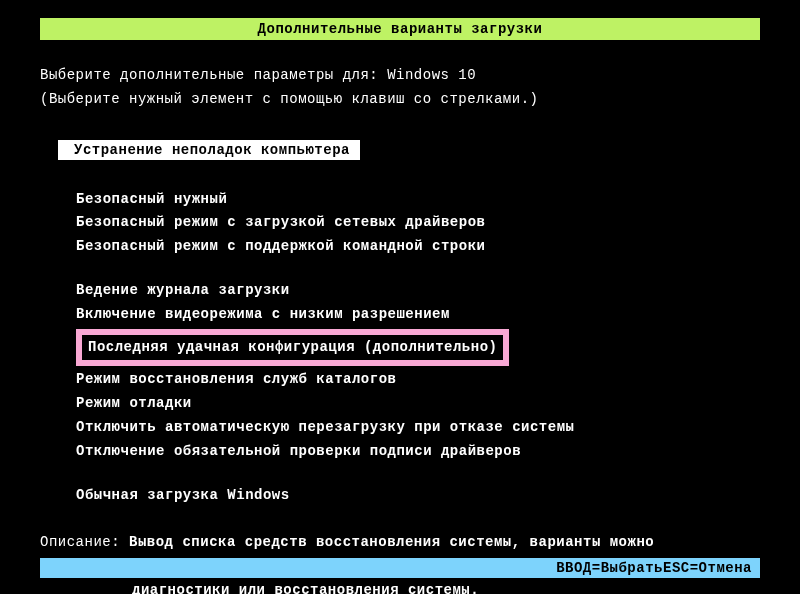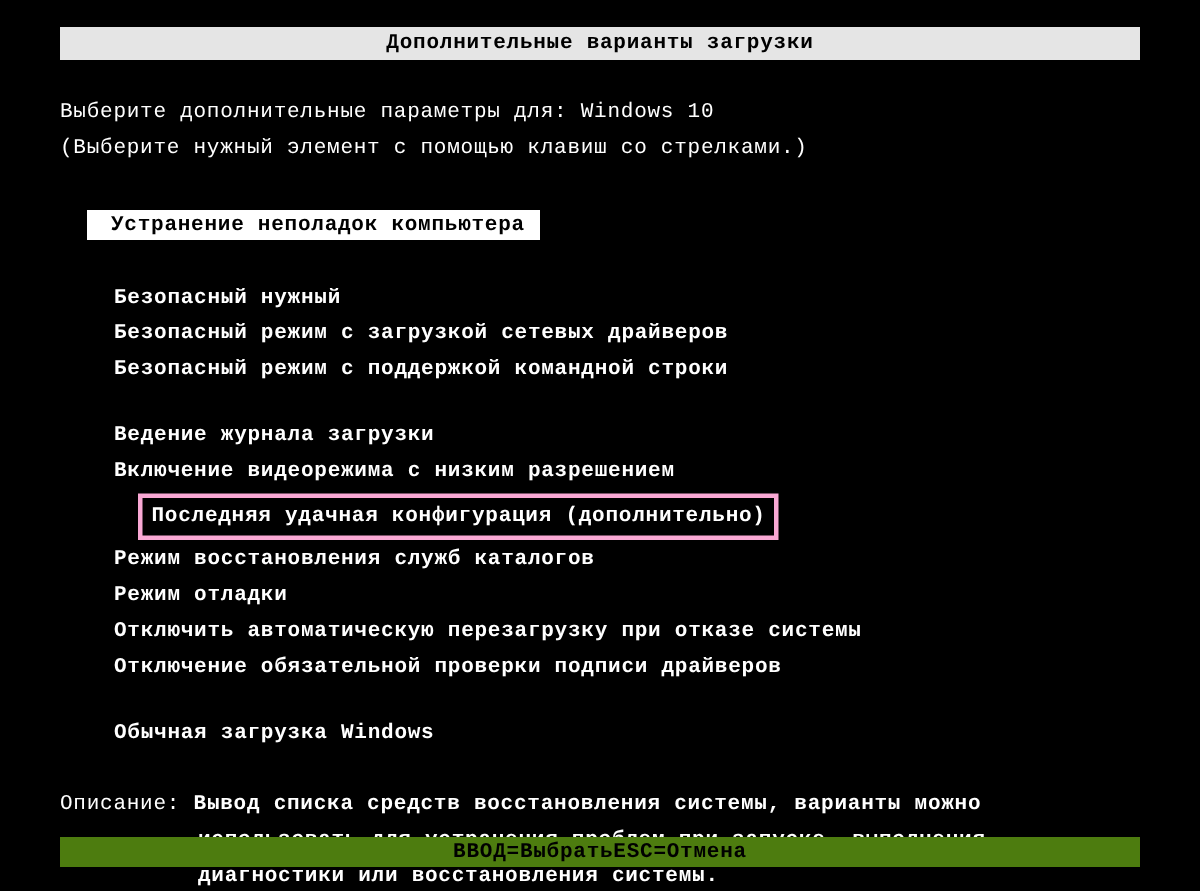--- a/index.html
+++ b/index.html
@@ -14,21 +14,21 @@
       font-size: 14px;
       width: 800px;
       height: 594px;
       overflow: hidden;
       letter-spacing: 0.5px;
     }
     .container {
       padding: 18px 40px 0 40px;
     }
     .title-bar {
-      background: #e5e5e5;
+      background: #bef264;
       color: #000;
       text-align: center;
       padding: 3px 0;
       font-weight: bold;
       margin-bottom: 24px;
     }
     .instructions {
       margin-bottom: 28px;
       line-height: 1.7;
     }
@@ -49,48 +49,48 @@
     .menu-item {
       line-height: 1.7;
       display: block;
       font-weight: bold;
     }
     .menu-group-gap {
       height: 20px;
     }
     .red-box {
       display: inline-block;
-      border: 3px solid #f9a8d4;
+      border: 6px solid #f9a8d4;
       padding: 1px 6px;
-      margin: 2px 16px;
+      margin: 2px 0;
     }
     .description-block {
       margin-top: 24px;
       line-height: 1.7;
     }
     .description-label {
       display: inline;
       font-weight: normal;
     }
     .description-text {
       font-weight: bold;
     }
     .description-continuation {
       margin-left: 92px;
       font-weight: bold;
     }
     .footer-bar {
-      background: #4d7c0f;
+      background: #7dd3fc;
       color: #000;
       position: absolute;
       bottom: 16px;
       left: 40px;
       right: 40px;
       display: flex;
-      justify-content: center;
+      justify-content: flex-end;
       padding: 2px 8px;
       font-weight: bold;
     }
   </style>
 </head>
 <body>
 
 <div class="container">
   <div class="title-bar">
     <span>Дополнительные варианты загрузки</span>

